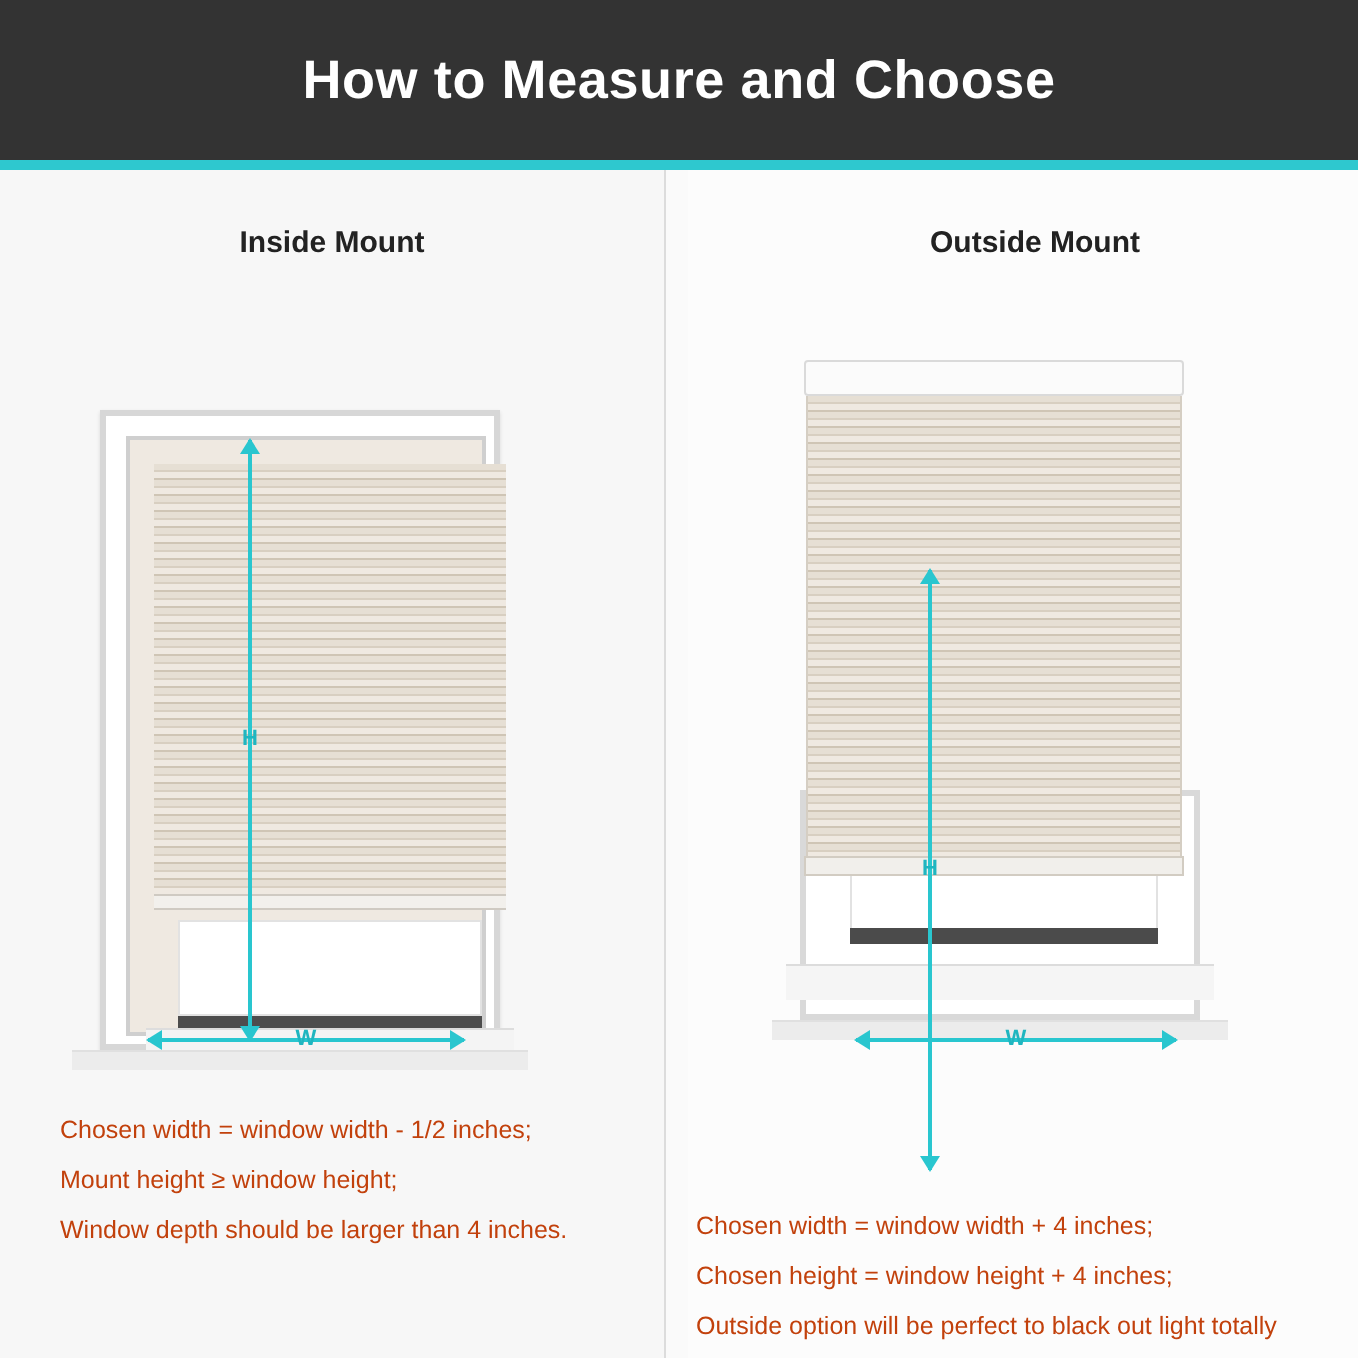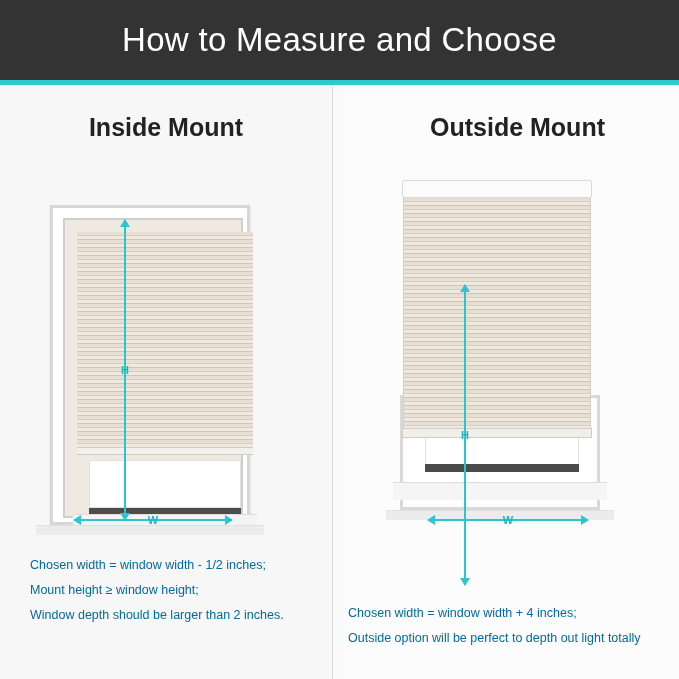--- a/index.html
+++ b/index.html
@@ -19,22 +19,22 @@
     position: absolute;
     left: 0; top: 0;
     width: 679px; height: 80px;
     background: #333333;
     display: flex;
     align-items: center;
     justify-content: center;
   }
   .header-title {
     color: #ffffff;
-    font-size: 33px;
-    font-weight: normal;
+    font-size: 27px;
+    font-weight: bold;
     letter-spacing: 0.3px;
     text-align: center;
   }
   .header-rule {
     position: absolute;
     left: 0; top: 80px;
     width: 679px; height: 5px;
     background: #2ec8cf;
   }
   
@@ -55,21 +55,21 @@
     position: absolute;
     left: 332px; top: 0;
     width: 1px; height: 594px;
     background: #dcdcdc;
   }
   .panel-title {
     position: absolute;
     top: 28px;
     width: 100%;
     text-align: center;
-    font-size: 25px;
+    font-size: 15px;
     font-weight: bold;
     color: #222222;
   }
 
   
   .lw-frame {
     position: absolute;
     left: 50px; top: 120px;
     width: 200px; height: 320px;
     background: #ffffff;
@@ -249,21 +249,21 @@
   .l-h { left: 118px; top: 135px; width: 14px; height: 300px; }
   .l-w { left: 74px;  top: 428px; width: 158px; height: 14px; }
   
   .r-h { left: 458px; top: 200px; width: 14px; height: 300px; }
   .r-w { left: 428px; top: 428px; width: 160px; height: 14px; }
 
   
   .caption {
     position: absolute;
     font-size: 12.5px;
-    color: #0369a1;
+    color: #c2410c;
     line-height: 25px;
   }
   .caption-left  { left: 30px;  top: 468px; width: 290px; }
   .caption-right { left: 348px; top: 468px; width: 322px; margin-top: 48px; }
   .caption p { white-space: nowrap; }
 </style>
 </head>
 <body>
 
 <div class="page">
@@ -299,21 +299,21 @@
       <div class="arrow-h l-w">
         <div class="arrow-line-h"></div>
         <div class="tip tip-left"></div>
         <div class="tip tip-right"></div>
         <div class="dim-label lbl-w">W</div>
       </div>
 
       <div class="caption caption-left">
         <p>Chosen width = window width - 1/2 inches;</p>
         <p>Mount height ≥ window height;</p>
-        <p>Window depth should be larger than 2 inches.</p>
+        <p>Window depth should be larger than 4 inches.</p>
       </div>
     </div>
 
     <div class="divider"></div>
 
     <div class="panel panel-right">
       <div class="panel-title">Outside Mount</div>
     </div>
 
     <div class="rw-frame">
@@ -335,17 +335,18 @@
 
     <div class="arrow-h r-w">
       <div class="arrow-line-h"></div>
       <div class="tip tip-left"></div>
       <div class="tip tip-right"></div>
       <div class="dim-label lbl-w">W</div>
     </div>
 
     <div class="caption caption-right">
       <p>Chosen width = window width + 4 inches;</p>
-      <p>Outside option will be perfect to depth out light totally</p>
+      <p>Chosen height = window height + 4 inches;</p>
+      <p>Outside option will be perfect to black out light totally</p>
     </div>
 
   </div>
 </div>
 
 </body></html>

